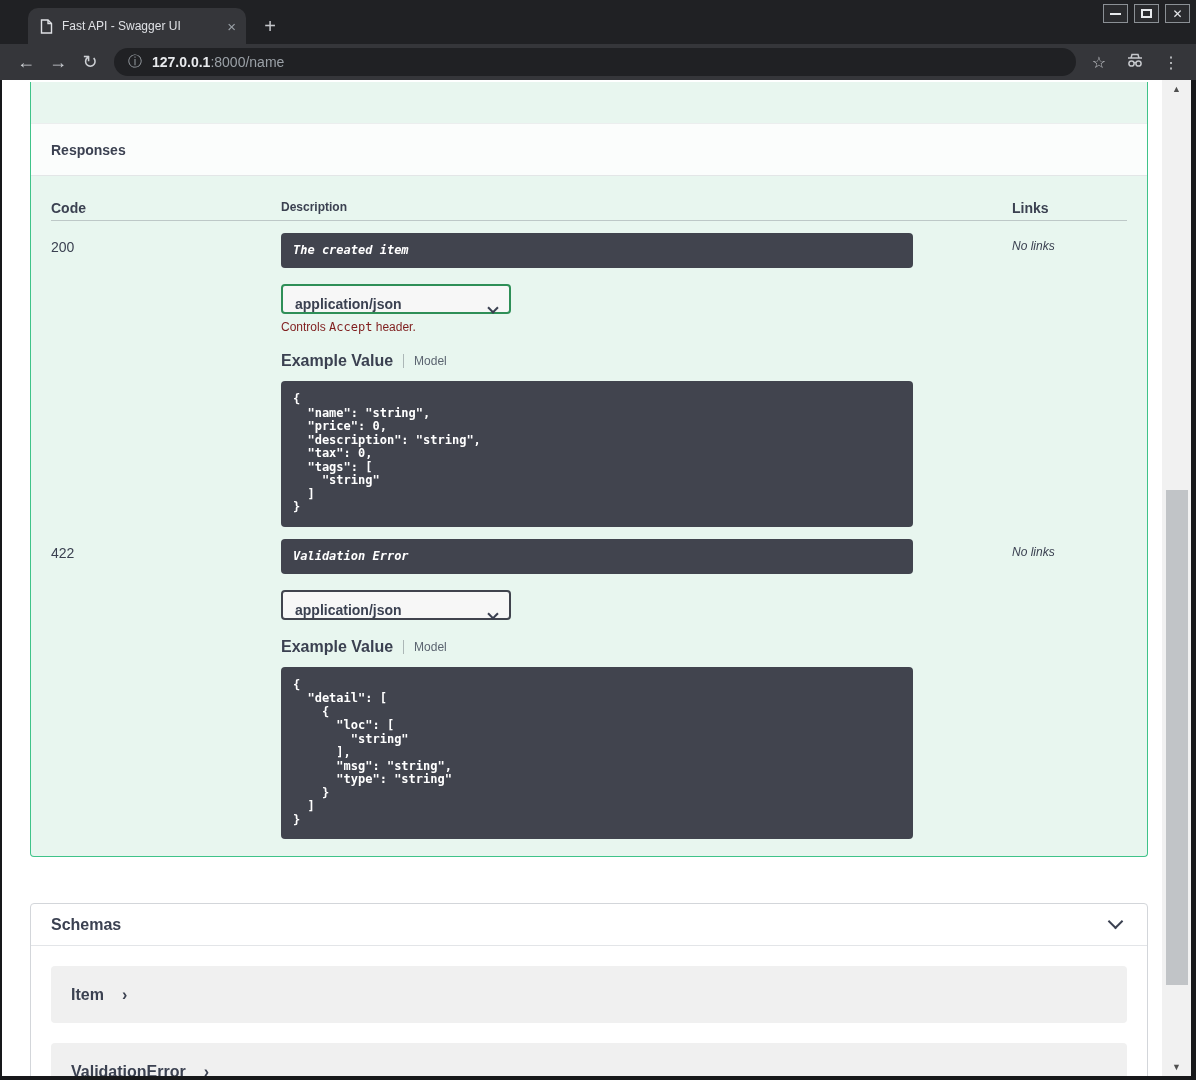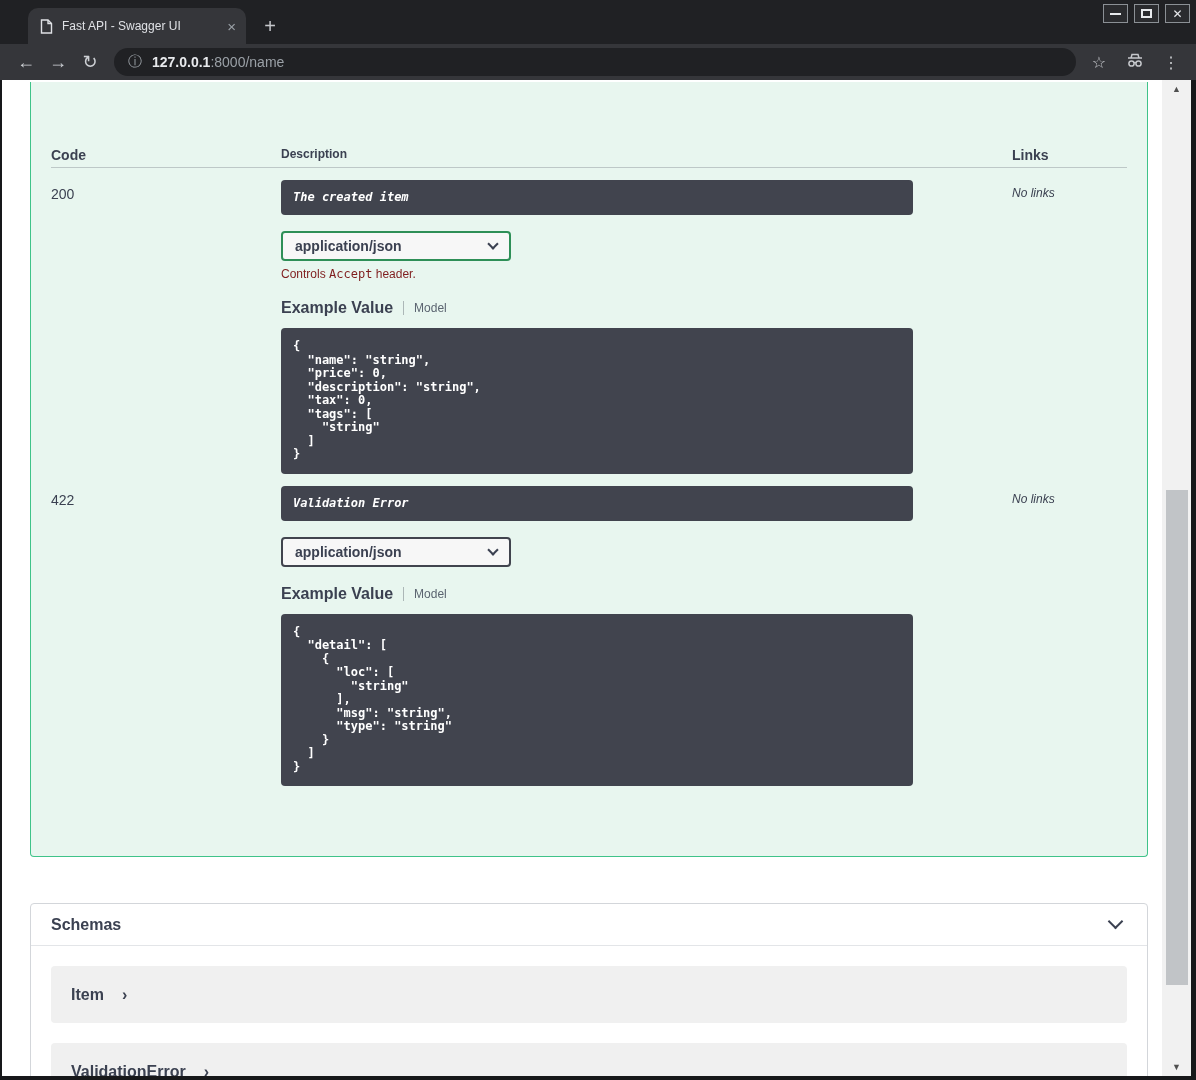--- a/index.html
+++ b/index.html
@@ -79,21 +79,21 @@
 
   .rrow { display:flex; padding-top:12px; }
   .code-val { font-size:14px; color:#3b4151; padding-top:6px; }
   .links-val { font-size:12px; font-style:italic; color:#3b4151; padding-top:6px; }
 
   .desc-box { width:632px; height:35px; background:#41444e; border-radius:4px;
               padding:10px 12px; color:#fff;
               font-family:"DejaVu Sans Mono", monospace;
               font-size:12px; font-style:italic; font-weight:bold; }
   .media-select { margin-top:16px; width:230px; height:30px; background:#f7f7f7;
-              border-radius:4px; display:flex; align-items:center;
+              border-radius:4px; display:flex; align-items:flex-end;
               justify-content:space-between; padding:0 12px; cursor:pointer;
               font-size:14px; font-weight:bold; color:#3b4151; }
   .border-green { border:2px solid #2e8f57; }
   .border-dark  { border:2px solid #41444e; }
   .chev-down { width:8px; height:8px; border-right:2px solid #3b4151;
                border-bottom:2px solid #3b4151; transform:rotate(45deg);
                margin-top:-4px; }
   .accept-note { margin-top:6px; font-size:12px; color:#7f1d1d; }
   .accept-note .mono { font-family:"DejaVu Sans Mono", monospace; }
 
@@ -173,20 +173,23 @@
       </span>
       <span class="ri">⋮</span>
     </div>
   </div>
 
   <div class="viewport">
     <div class="page">
 
       <div class="opblock">
         <div class="opblock-spacer"></div>
+        <div class="responses-header">
+          <span class="responses-title">Responses</span>
+        </div>
 
         <div class="responses-table">
           <div class="thead">
             <div class="th col-code">Code</div>
             <div class="th col-desc">Description</div>
             <div class="th col-links">Links</div>
           </div>
 
           <div class="rrow">
             <div class="col-code code-val">200</div>

